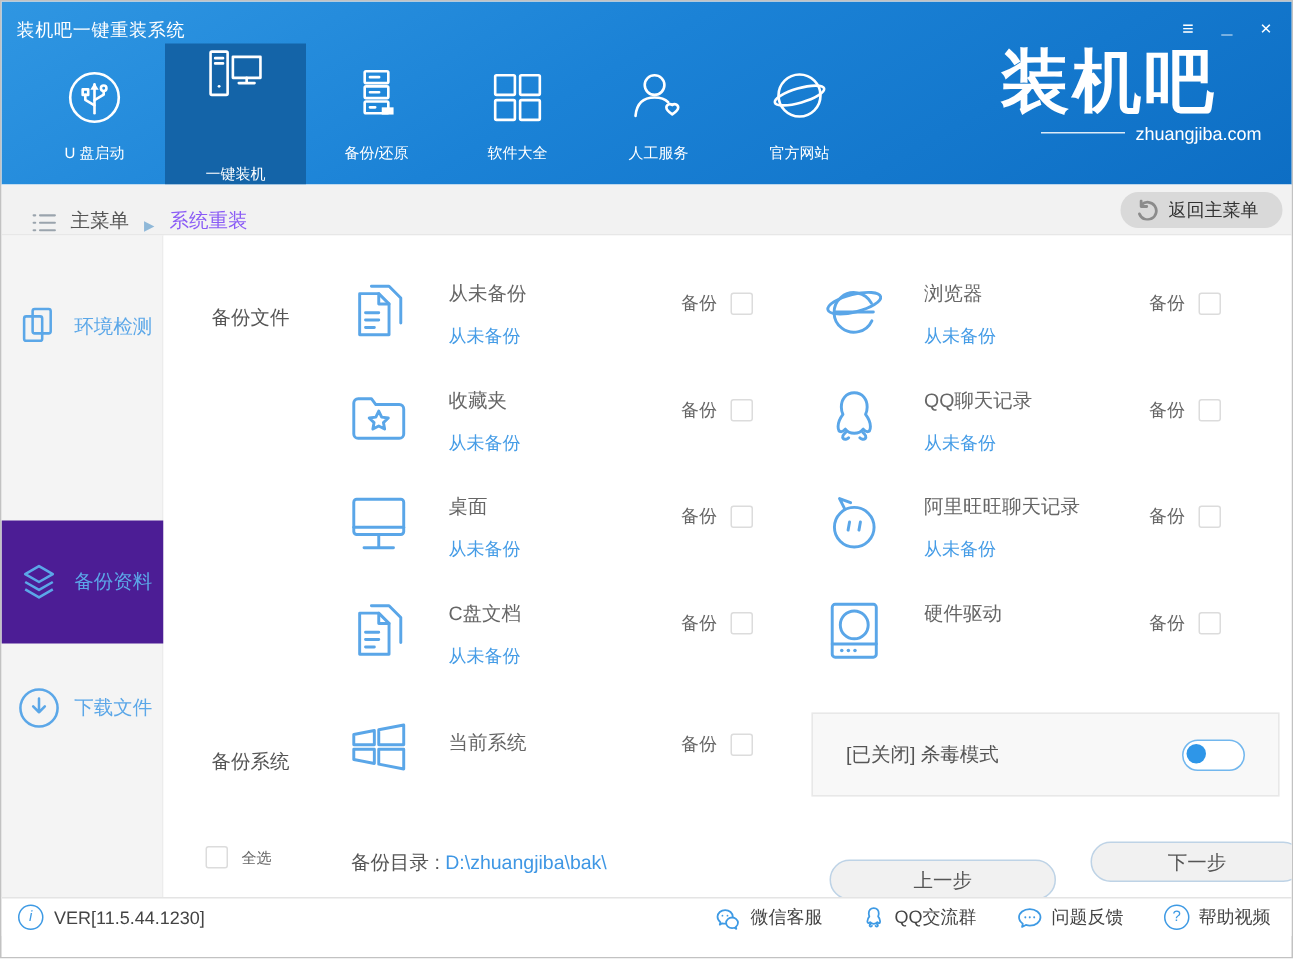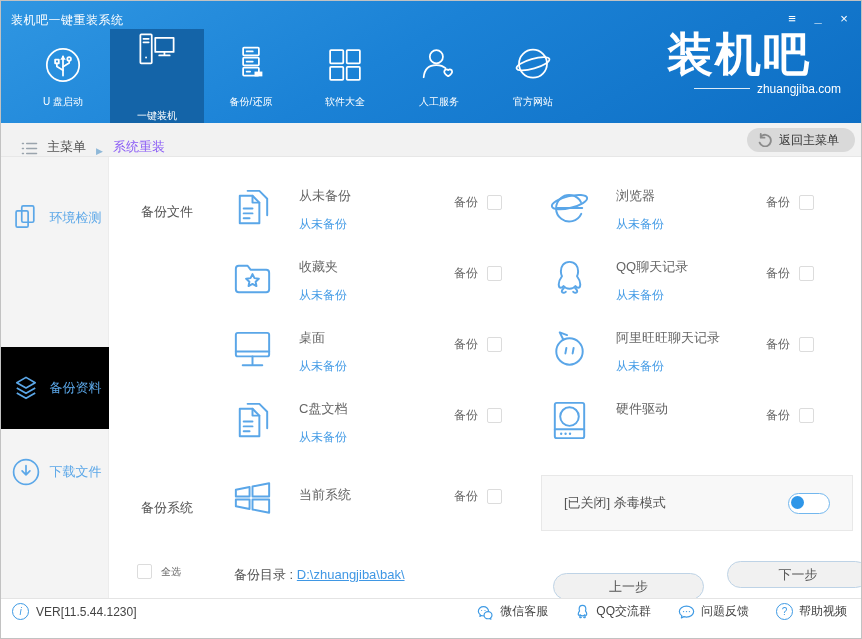--- a/index.html
+++ b/index.html
@@ -25,40 +25,40 @@
   .breadcrumb{position:absolute;top:122px;left:0;width:862px;height:34px;background:#f2f2f2;display:flex;align-items:flex-end;box-sizing:border-box;border-bottom:1px solid #e7e7e7;}
   .crumb-icon{margin-left:20px;color:#9aa4ad;}
   .crumb-root{margin-left:9px;font-size:13px;color:#555;cursor:pointer;}
   .crumb-sep{margin-left:10px;font-size:9px;color:#8fb8d8;}
   .crumb-cur{margin-left:10px;font-size:13px;color:#8b5cf6;}
   .back-btn{position:absolute;right:8px;top:5px;height:24px;padding:0 16px 0 10px;background:#d9d9d9;border-radius:12px;display:flex;align-items:center;gap:7px;font-size:12px;color:#333;cursor:pointer;}
   .back-icon{color:#8b8b8b;}
   
   .sidebar{position:absolute;top:156px;left:0;width:108px;height:441px;background:#f4f4f4;border-right:1px solid #ececec;box-sizing:border-box;}
   .side-item{position:absolute;left:0;width:108px;height:82px;display:flex;align-items:center;justify-content:center;gap:7px;color:#5ba7e8;font-size:13px;cursor:pointer;}
-  .side-item.active{background:#000000;text-align:right;}
+  .side-item.active{background:#4c1d95;text-align:right;}
   .side-icon{width:34px;height:34px;color:#5ba7e8;}
   
   .content{position:absolute;top:156px;left:108px;width:754px;height:441px;background:#fff;}
   .group-label{position:absolute;font-size:13px;color:#555;}
   .bk-row{position:absolute;height:58px;}
   .bk-row.colL{left:120px;width:273px;}
   .bk-row.colR{left:437px;width:268px;}
   .bk-icon{position:absolute;left:0;top:0;width:47px;height:47px;color:#5aa6e8;}
   .bk-main{position:absolute;left:70px;top:3px;}
   .bk-name{font-size:13px;color:#666;white-space:nowrap;}
   .bk-status{display:block;margin-top:11px;font-size:12px;color:#459ce6;cursor:pointer;}
   .bk-check{position:absolute;right:0;top:10px;display:flex;align-items:center;gap:9px;font-size:12px;color:#666;}
   .checkbox{width:15px;height:15px;border:1px solid #dcdcdc;background:#fff;border-radius:2px;cursor:pointer;box-sizing:border-box;}
   .av-panel{position:absolute;left:432px;top:318px;width:312px;height:56px;background:#f8f8f8;border:1px solid #e8e8e8;box-sizing:border-box;display:flex;align-items:center;justify-content:space-between;padding:0 22px;font-size:13px;color:#555;}
   .toggle{width:40px;height:19px;border:1px solid #72b7ee;border-radius:11px;background:#fff;position:relative;cursor:pointer;}
   .knob{position:absolute;left:2px;top:2px;width:13px;height:13px;border-radius:50%;background:#2e96e8;}
   .select-all{position:absolute;left:28px;top:407px;display:flex;align-items:center;gap:9px;font-size:10px;color:#666;}
   .bk-dir{position:absolute;left:125px;top:409px;font-size:13px;color:#555;}
-  .bk-dir-link{color:#3f97e4;text-decoration:underline;cursor:pointer;}
+  .bk-dir-link{color:#3f97e4;cursor:pointer;}
   .step-btn{position:absolute;top:404px;height:27px;background:#f1f1f1;border:1px solid #bed3e6;border-radius:14px;color:#555;font-size:13px;display:flex;align-items:center;justify-content:center;box-sizing:border-box;cursor:pointer;}
   .btn-prev{left:444px;width:151px;margin-top:12px;}
   .btn-next{left:618px;width:142px;text-align:center;}
   
   .statusbar{position:absolute;left:0;top:597px;width:862px;height:26px;border-top:1px solid #e4e4e4;display:flex;align-items:center;background:#fff;box-sizing:border-box;}
   .version{display:flex;gap:7px;margin-left:11px;color:#444;font-size:12px;align-items:center;}
   .circle-glyph{width:15px;height:15px;border:1px solid #3e9ae4;border-radius:50%;color:#3e9ae4;font-size:10px;display:flex;align-items:center;justify-content:center;font-style:italic;}
   .circle-glyph.q{font-style:normal;}
   .status-links{margin-left:auto;display:flex;gap:27px;margin-right:16px;}
   .status-link{display:flex;gap:6px;align-items:center;font-size:12px;color:#444;cursor:pointer;}

